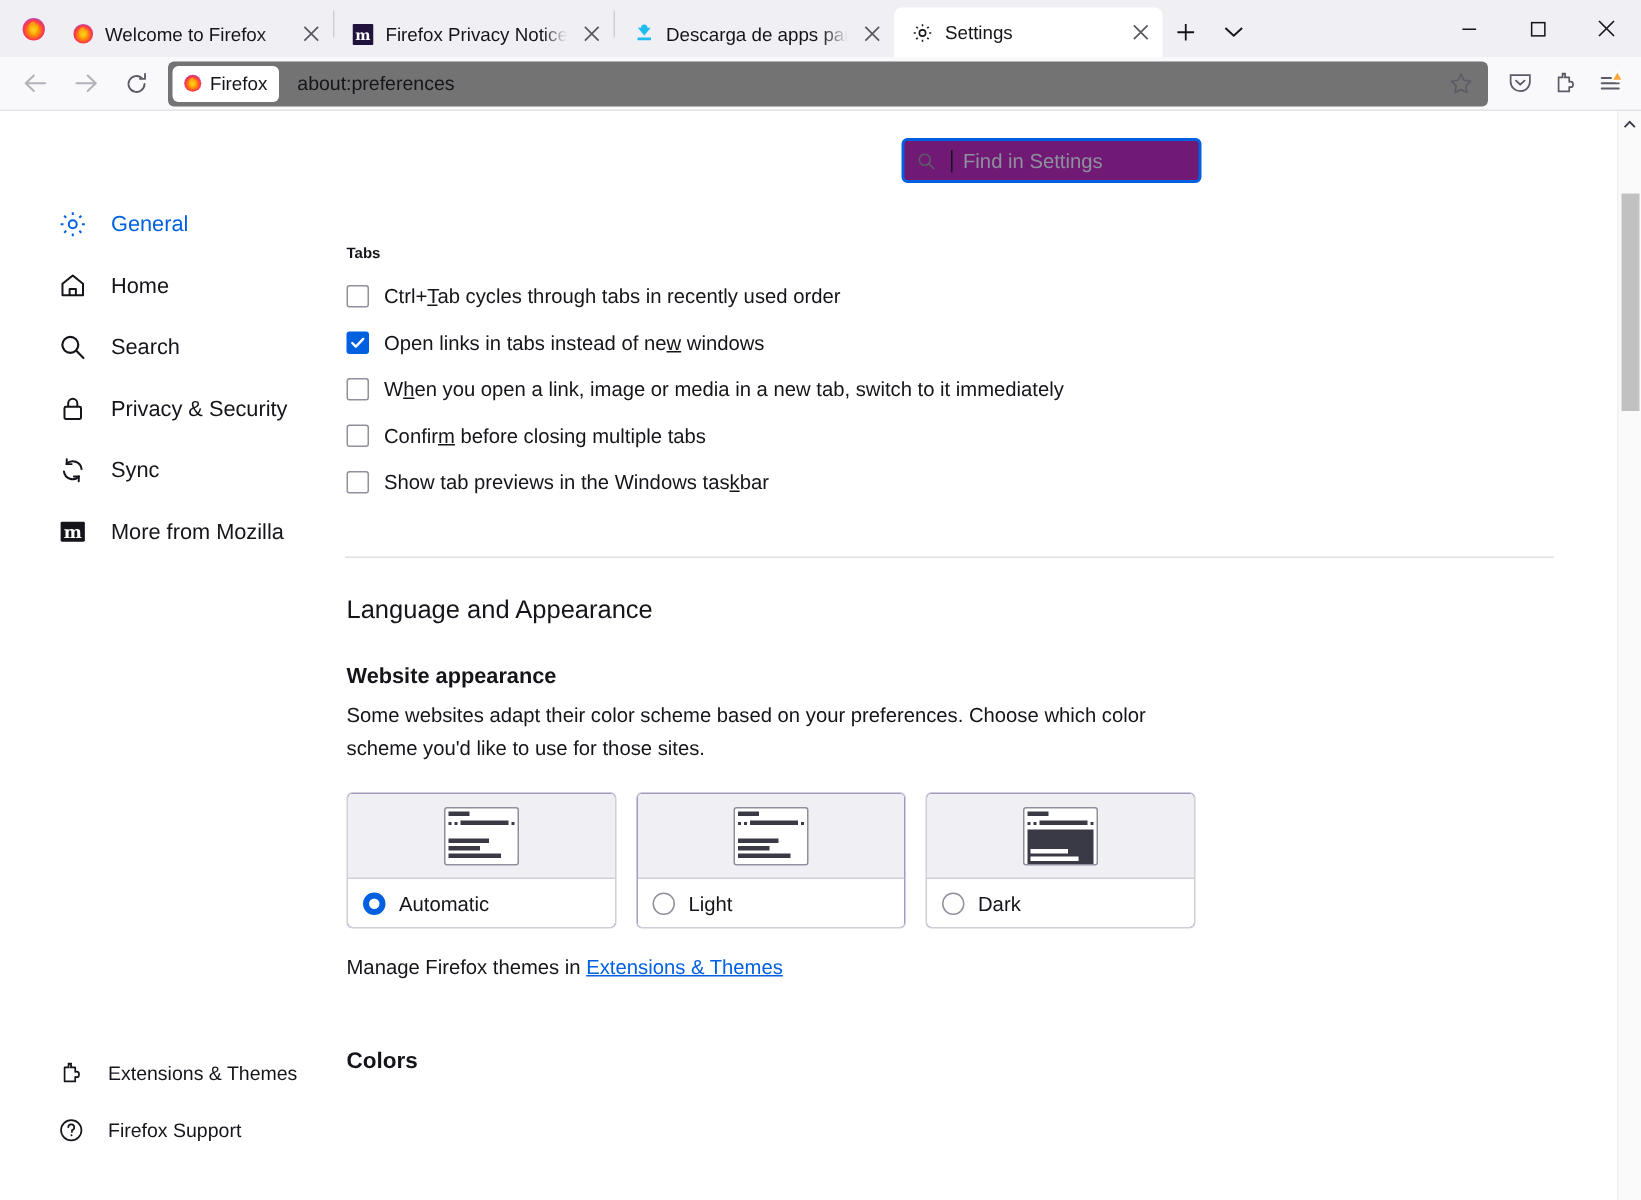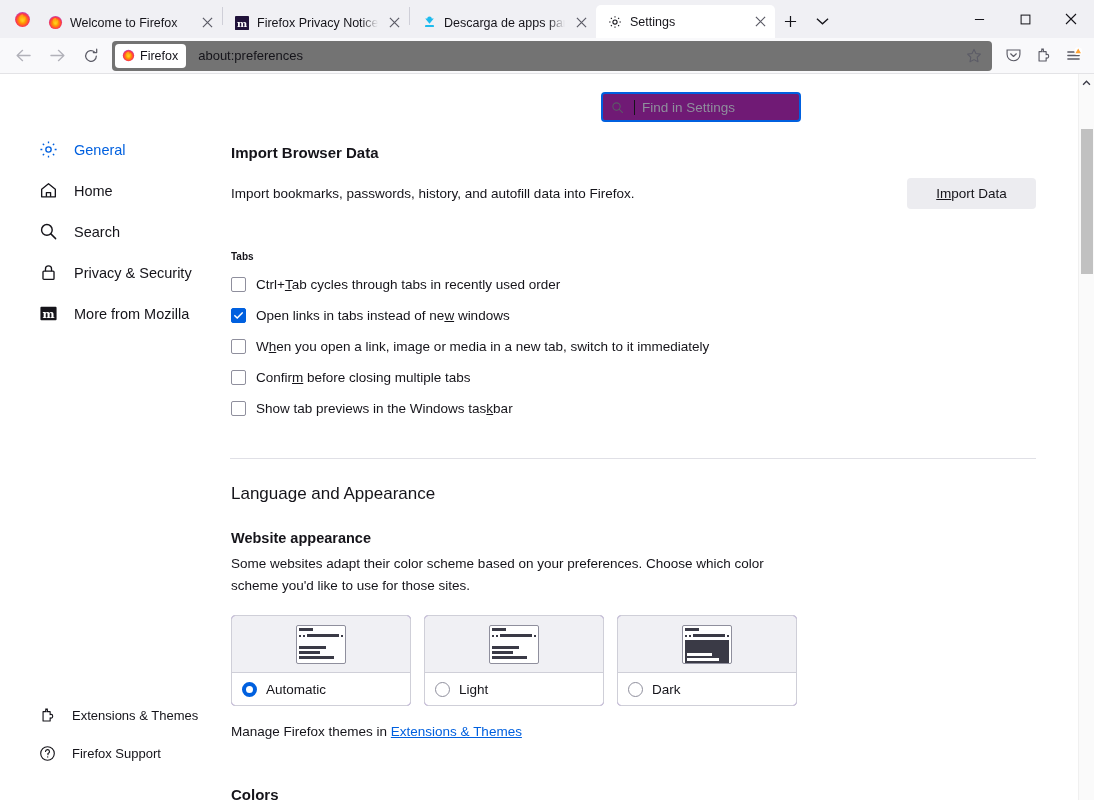--- a/index.html
+++ b/index.html
@@ -498,20 +498,30 @@
     <div class="nav-item">
       <span class="nico">
         <svg width="19" height="19" viewBox="0 0 20 20" fill="none" stroke="#15141a" stroke-width="1.4" stroke-linejoin="round">
           <rect x="4.2" y="8.6" width="11.6" height="8.6" rx="1"></rect>
           <path d="M6.8 8.6V6.2a3.2 3.2 0 0 1 6.4 0v2.4"></path>
         </svg>
       </span>
       <span>Privacy &amp; Security</span>
     </div>
 
+    <div class="nav-item">
+      <span class="nico">
+        <svg width="19" height="19" viewBox="0 0 20 20" fill="none" stroke="#15141a" stroke-width="1.4" stroke-linecap="round">
+          <path d="M16.2 9.2a6.2 6.2 0 0 0-10.6-3.6"></path>
+          <path d="M3.8 10.8a6.2 6.2 0 0 0 10.6 3.6"></path>
+          <path d="M5.8 2.3v3.4h3.4M14.2 17.7v-3.4h-3.4"></path>
+        </svg>
+      </span>
+      <span>Sync</span>
+    </div>
 
     <div class="nav-item">
       <span class="nico">
         <svg width="19" height="19" viewBox="0 0 20 20">
           <rect x="1.5" y="3" width="17" height="14" rx="1" fill="#15141a"></rect>
           <text x="10" y="14.6" font-family="DejaVu Serif, serif" font-size="12" font-weight="bold" fill="#fff" text-anchor="middle">m</text>
         </svg>
       </span>
       <span>More from Mozilla</span>
     </div>
@@ -546,27 +556,20 @@
           <svg width="13" height="13" viewBox="0 0 16 16" fill="none" stroke="#5b5b66" stroke-width="1.3">
             <circle cx="6.8" cy="6.8" r="4.5"></circle>
               <path d="M10.2 10.2l4 4" stroke-linecap="round"></path>
           </svg>
         </span>
         <span class="caret"></span>
         <span class="search-ph">Find in Settings</span>
       </div>
     </div>
 
-    <div class="section" style="margin-top:22px; padding-right:58px;">
-      <div class="h3" style="font-size:15px;">Import Browser Data</div>
-      <div style="display:flex; align-items:center; justify-content:space-between; margin-top:17px;">
-        <div class="bodytext">Import bookmarks, passwords, history, and autofill data into Firefox.</div>
-        <button class="btn" style="width:129px;"><u>Im</u>port Data</button>
-      </div>
-    </div>
 
     <div class="section" style="margin-top:42px;">
       <div class="h3" style="font-size:10px;">Tabs</div>
 
       <div style="margin-top:7px;">
         <label class="cbrow">
           <span class="cbox"></span>
           <span class="cblabel">Ctrl+<u>T</u>ab cycles through tabs in recently used order</span>
         </label>
         <label class="cbrow">

